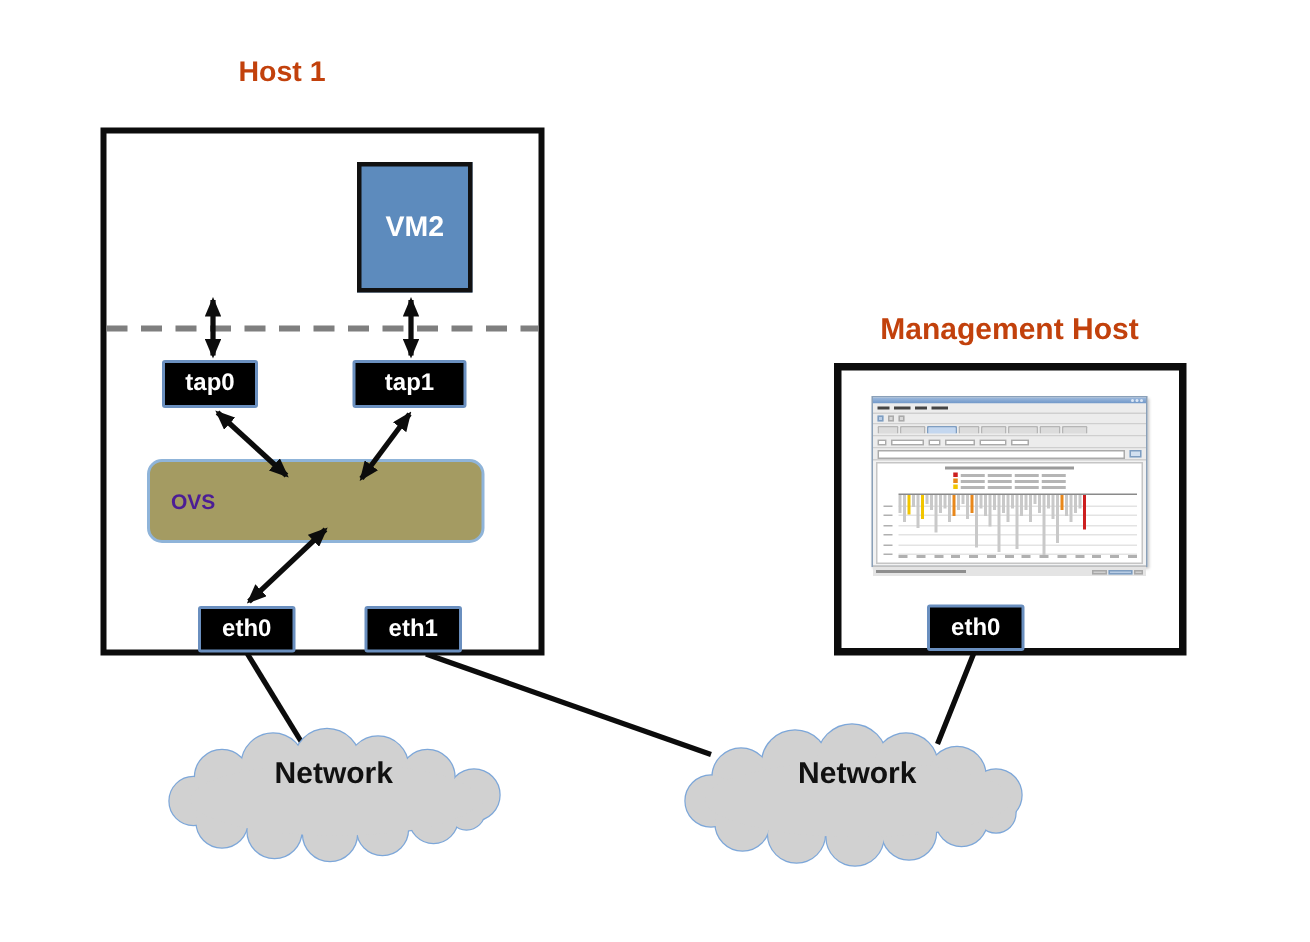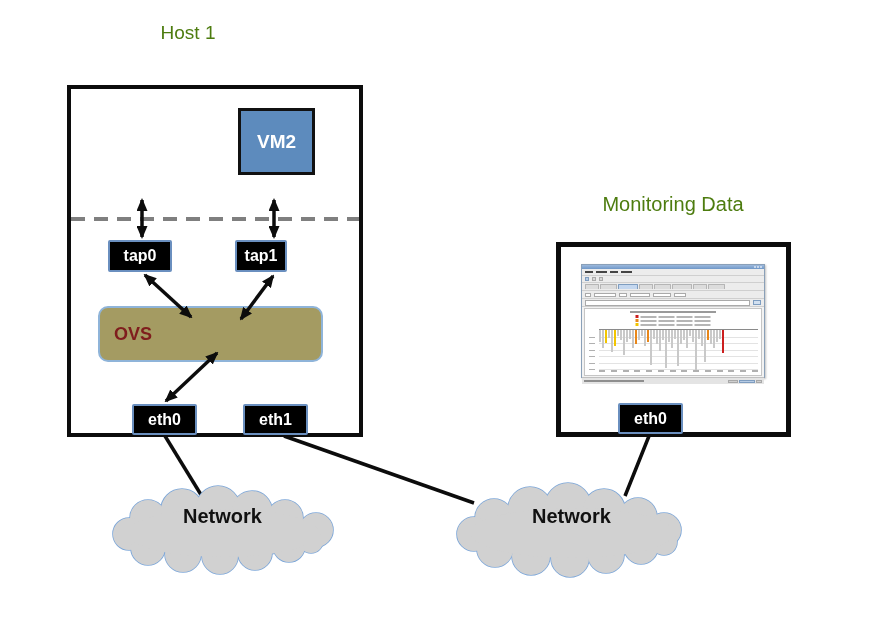--- a/index.html
+++ b/index.html
@@ -1,60 +1,60 @@
 <!DOCTYPE html>
 <html style="--vm-fill: #5d8bbd; --port-bg: #000000; --port-border: #6a8fbf; --ovs-fill: #a49b62; --ovs-border: #8fb4d9; --br0-fill: #a3c166;"><head>
 <meta charset="utf-8">
 <style>
   html,body{margin:0;padding:0;background:#ffffff;}
   .stage{
     position:relative;width:873px;height:628px;background:#ffffff;
     font-family:"Liberation Sans","DejaVu Sans",sans-serif;overflow:hidden;
   }
-  .title{position:absolute;font-weight:normal;color:#4d7c0f;font-size:19px;text-align:center;}
+  .title{position:absolute;font-weight:bold;color:#c2410c;font-size:19px;text-align:center;margin-top:16px;}
   .host1-title{left:118px;top:22px;width:140px;}
   .mon-title{left:578px;top:193px;width:190px;font-size:20px;}
 
   .host-box{
     position:absolute;left:67px;top:85px;width:296px;height:352px;
     border:4px solid #0c0c0c;box-sizing:border-box;background:transparent;
   }
   .mon-box{
     position:absolute;left:556px;top:242px;width:235px;height:195px;
     border:5px solid #0c0c0c;box-sizing:border-box;background:#ffffff;
   }
 
   .vm{
     position:absolute;box-sizing:border-box;border:3px solid #111;
     background:var(--vm-fill,#5d8bbd);color:#fff;font-weight:bold;font-size:19px;
     display:flex;align-items:center;justify-content:center;
   }
   .vm1{left:107px;top:108px;width:73px;height:87px;}
-  .vm2{left:238px;top:108px;width:77px;height:67px;}
+  .vm2{left:238px;top:108px;width:77px;height:87px;}
 
   .port{
     position:absolute;box-sizing:border-box;background:var(--port-bg,#000);
     border:2px solid var(--port-border,#6a8fbf);border-radius:2px;
     color:#fff;font-weight:bold;font-size:16px;
     display:flex;align-items:center;justify-content:center;z-index:6;
   }
   .tap0{left:108px;top:240px;width:64px;height:32px;}
-  .tap1{left:235px;top:240px;width:52px;height:32px;}
+  .tap1{left:235px;top:240px;width:76px;height:32px;}
   .eth0{left:132px;top:404px;width:65px;height:31px;}
   .eth1{left:243px;top:404px;width:65px;height:31px;}
   .mon-eth0{left:618px;top:403px;width:65px;height:31px;}
 
   .ovs{
     position:absolute;left:98px;top:306px;width:225px;height:56px;border-radius:10px;
     background:var(--ovs-fill,#a49b62);border:2px solid var(--ovs-border,#8fb4d9);
     box-sizing:border-box;z-index:3;
   }
   .ovs-label{
     position:absolute;left:14px;top:0;height:52px;display:flex;align-items:center;
-    color:#7f1d1d;font-weight:bold;font-size:18px;
+    color:#4c1d95;font-weight:bold;font-size:14px;
   }
   .br0{
     position:absolute;left:172px;top:315px;width:84px;height:38px;border-radius:50%;
     background:var(--br0-fill,#a3c166);color:#fff;font-weight:bold;font-size:20px;
     display:flex;align-items:center;justify-content:center;z-index:4;
     box-shadow:inset 0 0 0 1px rgba(255,255,255,.35);
   }
 
   .overlay-svg{position:absolute;left:0;top:0;z-index:5;pointer-events:none;}
 
@@ -105,21 +105,21 @@
   .mw-status .rt{display:flex;gap:1px;}
   .mw-status .rt i{width:10px;height:3px;background:#cfcfcf;border:1px solid #a8a8a8;box-sizing:border-box;display:block;}
   .mw-status .rt i.blue{background:#b8cce4;border-color:#7e9dc0;width:16px;}
 </style>
 </head>
 <body>
 
 <div class="stage">
 
   <div class="title host1-title">Host 1</div>
-  <div class="title mon-title">Monitoring Data</div>
+  <div class="title mon-title">Management Host</div>
 
   <div class="host-box"></div>
 
   <div class="vm vm2">VM2</div>
 
   <div class="port tap0">tap0</div>
   <div class="port tap1">tap1</div>
 
   <div class="ovs">
     <span class="ovs-label">OVS</span>

